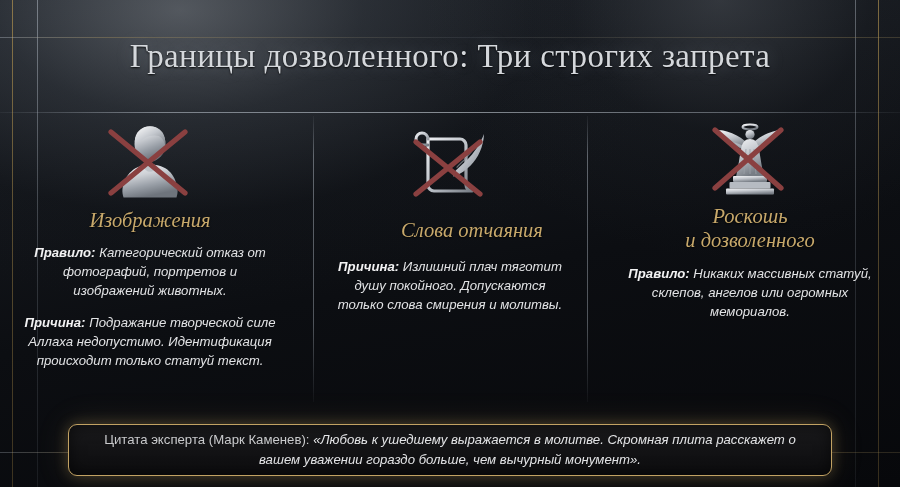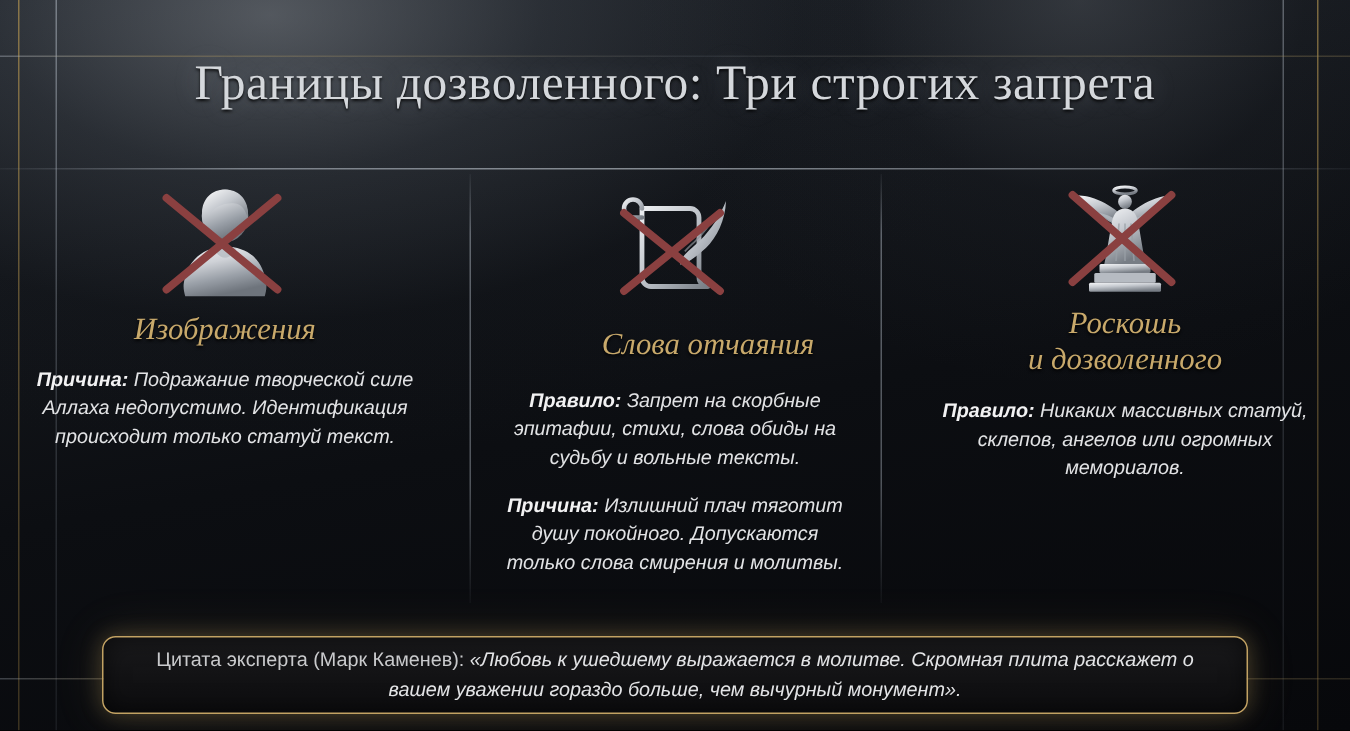--- a/index.html
+++ b/index.html
@@ -199,20 +199,23 @@
         </svg>
         <svg class="cross-svg" width="92" height="84" viewBox="0 0 92 84">
           <line x1="9" y1="12" x2="83" y2="73" stroke="#8a4040" stroke-width="5.2" stroke-linecap="round"></line>
           <line x1="83" y1="12" x2="9" y2="73" stroke="#8a4040" stroke-width="5.2" stroke-linecap="round"></line>
         </svg>
       </div>
       <div class="col-heading">
         <span>Изображения</span><br>
       </div>
       <div class="para">
+        <span class="lead">Правило:</span><span> Категорический отказ от фотографий, портретов и изображений животных.</span>
+      </div>
+      <div class="para">
         <span class="lead">Причина:</span><span> Подражание творческой силе Аллаха недопустимо. Идентификация происходит только статуй текст.</span>
       </div>
     </div>
 
     <div class="col col-2">
       <div class="icon-wrap">
         <svg class="icon-svg" width="92" height="84" viewBox="0 0 92 84">
           <defs>
             <linearGradient id="silv2" x1="0" y1="0" x2="1" y2="1">
               <stop offset="0%" stop-color="#eceef1"></stop>
@@ -238,23 +241,20 @@
           <path d="M80 9c-4 10-10 19-17 26-3.5 3.5-7.5 6.6-10.5 9.8-2 2.1-3.2 4.3-3.2 6.6 2.5-.4 5-1.6 7.3-3.1 3.5-2.2 6.8-5 10-7.9C74 33 79.5 22 80 9z" fill="url(#silv2)"></path>
           <path d="M73 18c-3.5 6.5-8 12.3-13 17.2-2.6 2.6-5.4 5-7.4 7.4" fill="none" stroke="#8d9299" stroke-width="1.2" opacity="0.7"></path>
         </svg>
         <svg class="cross-svg" width="92" height="84" viewBox="0 0 92 84">
           <line x1="14" y1="18" x2="78" y2="70" stroke="#8a4040" stroke-width="5.2" stroke-linecap="round"></line>
           <line x1="78" y1="18" x2="14" y2="70" stroke="#8a4040" stroke-width="5.2" stroke-linecap="round"></line>
         </svg>
       </div>
       <div class="col-heading">Слова отчаяния</div>
       <div class="para">
-        <span class="lead">Правило:</span><span> Запрет на скорбные эпитафии, стихи, слова обиды на судьбу и вольные тексты.</span>
-      </div>
-      <div class="para">
         <span class="lead">Причина:</span><span> Излишний плач тяготит душу покойного. Допускаются только слова смирения и молитвы.</span>
       </div>
     </div>
 
     <div class="col col-3">
       <div class="icon-wrap">
         <svg class="icon-svg" width="92" height="84" viewBox="0 0 92 84">
           <defs>
             <linearGradient id="silv3" x1="0" y1="0" x2="0.4" y2="1">
               <stop offset="0%" stop-color="#f4f5f7"></stop>

